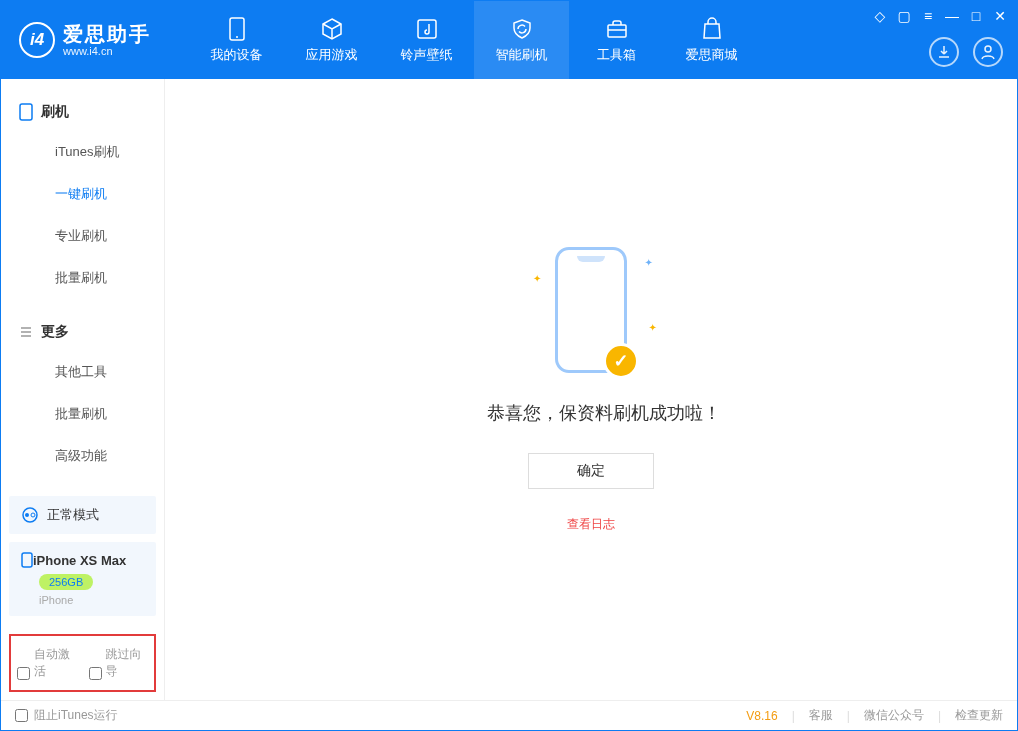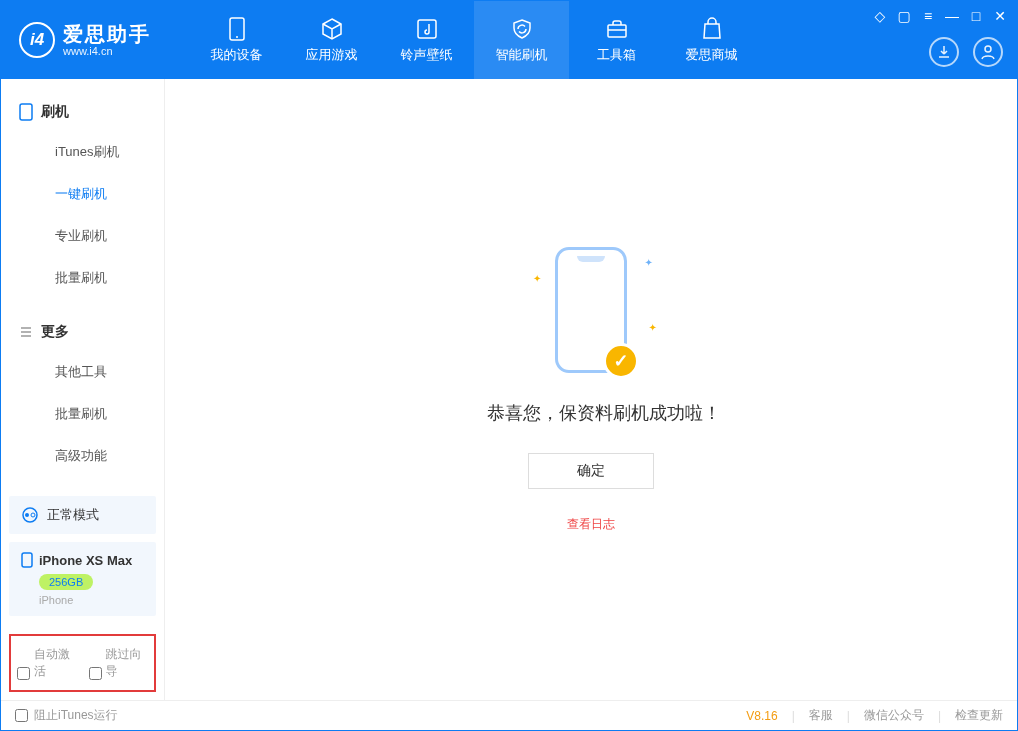--- a/index.html
+++ b/index.html
@@ -21,21 +21,21 @@
 .body { display: flex; height: calc(100% - 78px - 30px); }
 .sidebar { width: 164px; border-right: 1px solid #eee; display: flex; flex-direction: column; }
 .side-section { padding-top: 18px; }
 .side-header { display: flex; align-items: center; gap: 8px; padding: 6px 18px 10px; font-size: 14px; color: #333; font-weight: bold; }
 .side-list { }
 .side-item { padding: 12px 0 12px 54px; font-size: 13px; color: #555; cursor: pointer; }
 .side-item.active { color: #0d7cf2; }
 .side-bottom { margin-top: auto; padding: 8px; }
 .mode-box { background: #f2f7fd; border-radius: 2px; padding: 10px 12px; display: flex; align-items: center; gap: 8px; margin-bottom: 8px; font-size: 13px; color: #333; }
 .device-box { background: #f2f7fd; border-radius: 2px; padding: 10px 12px; font-size: 13px; }
-.device-name { font-weight: bold; color: #333; margin-bottom: 6px; display: flex; align-items: center; gap: 6px; }
+.device-name { font-weight: bold; color: #333; margin-bottom: 6px; display: flex; align-items: center; }
 .device-badge { display: inline-block; background: #bef264; color: #0d7cf2; border-radius: 10px; padding: 2px 10px; font-size: 11px; margin-left: 18px; }
 .device-type { color: #aaa; font-size: 11px; margin-left: 18px; margin-top: 4px; }
 .opts-row { border: 2px solid #e23b3b; margin: 10px 8px 8px 8px; padding: 10px 6px; display: flex; gap: 12px; font-size: 12px; color: #999; }
 .opts-row label { display: flex; align-items: flex-end; gap: 4px; cursor: pointer; }
 .opts-row input { margin: 0; }
 .main { flex: 1; display: flex; flex-direction: column; align-items: center; justify-content: center; position: relative; }
 .success-graphic { position: relative; margin-bottom: 28px; }
 .phone-outline { width: 72px; height: 126px; border: 3px solid #9ec9fb; border-radius: 14px; position: relative; background: #fff; }
 .phone-outline::before { content:""; position:absolute; top:6px; left:50%; transform:translateX(-50%); width:28px; height:6px; background:#cfe3fb; border-radius:0 0 6px 6px; }
 .check-badge { position: absolute; right: -12px; bottom: -6px; width: 36px; height: 36px; background: #f9b600; border-radius: 50%; border: 3px solid #fff; display: flex; align-items: center; justify-content: center; color: #fff; font-weight: bold; font-size: 18px; }

